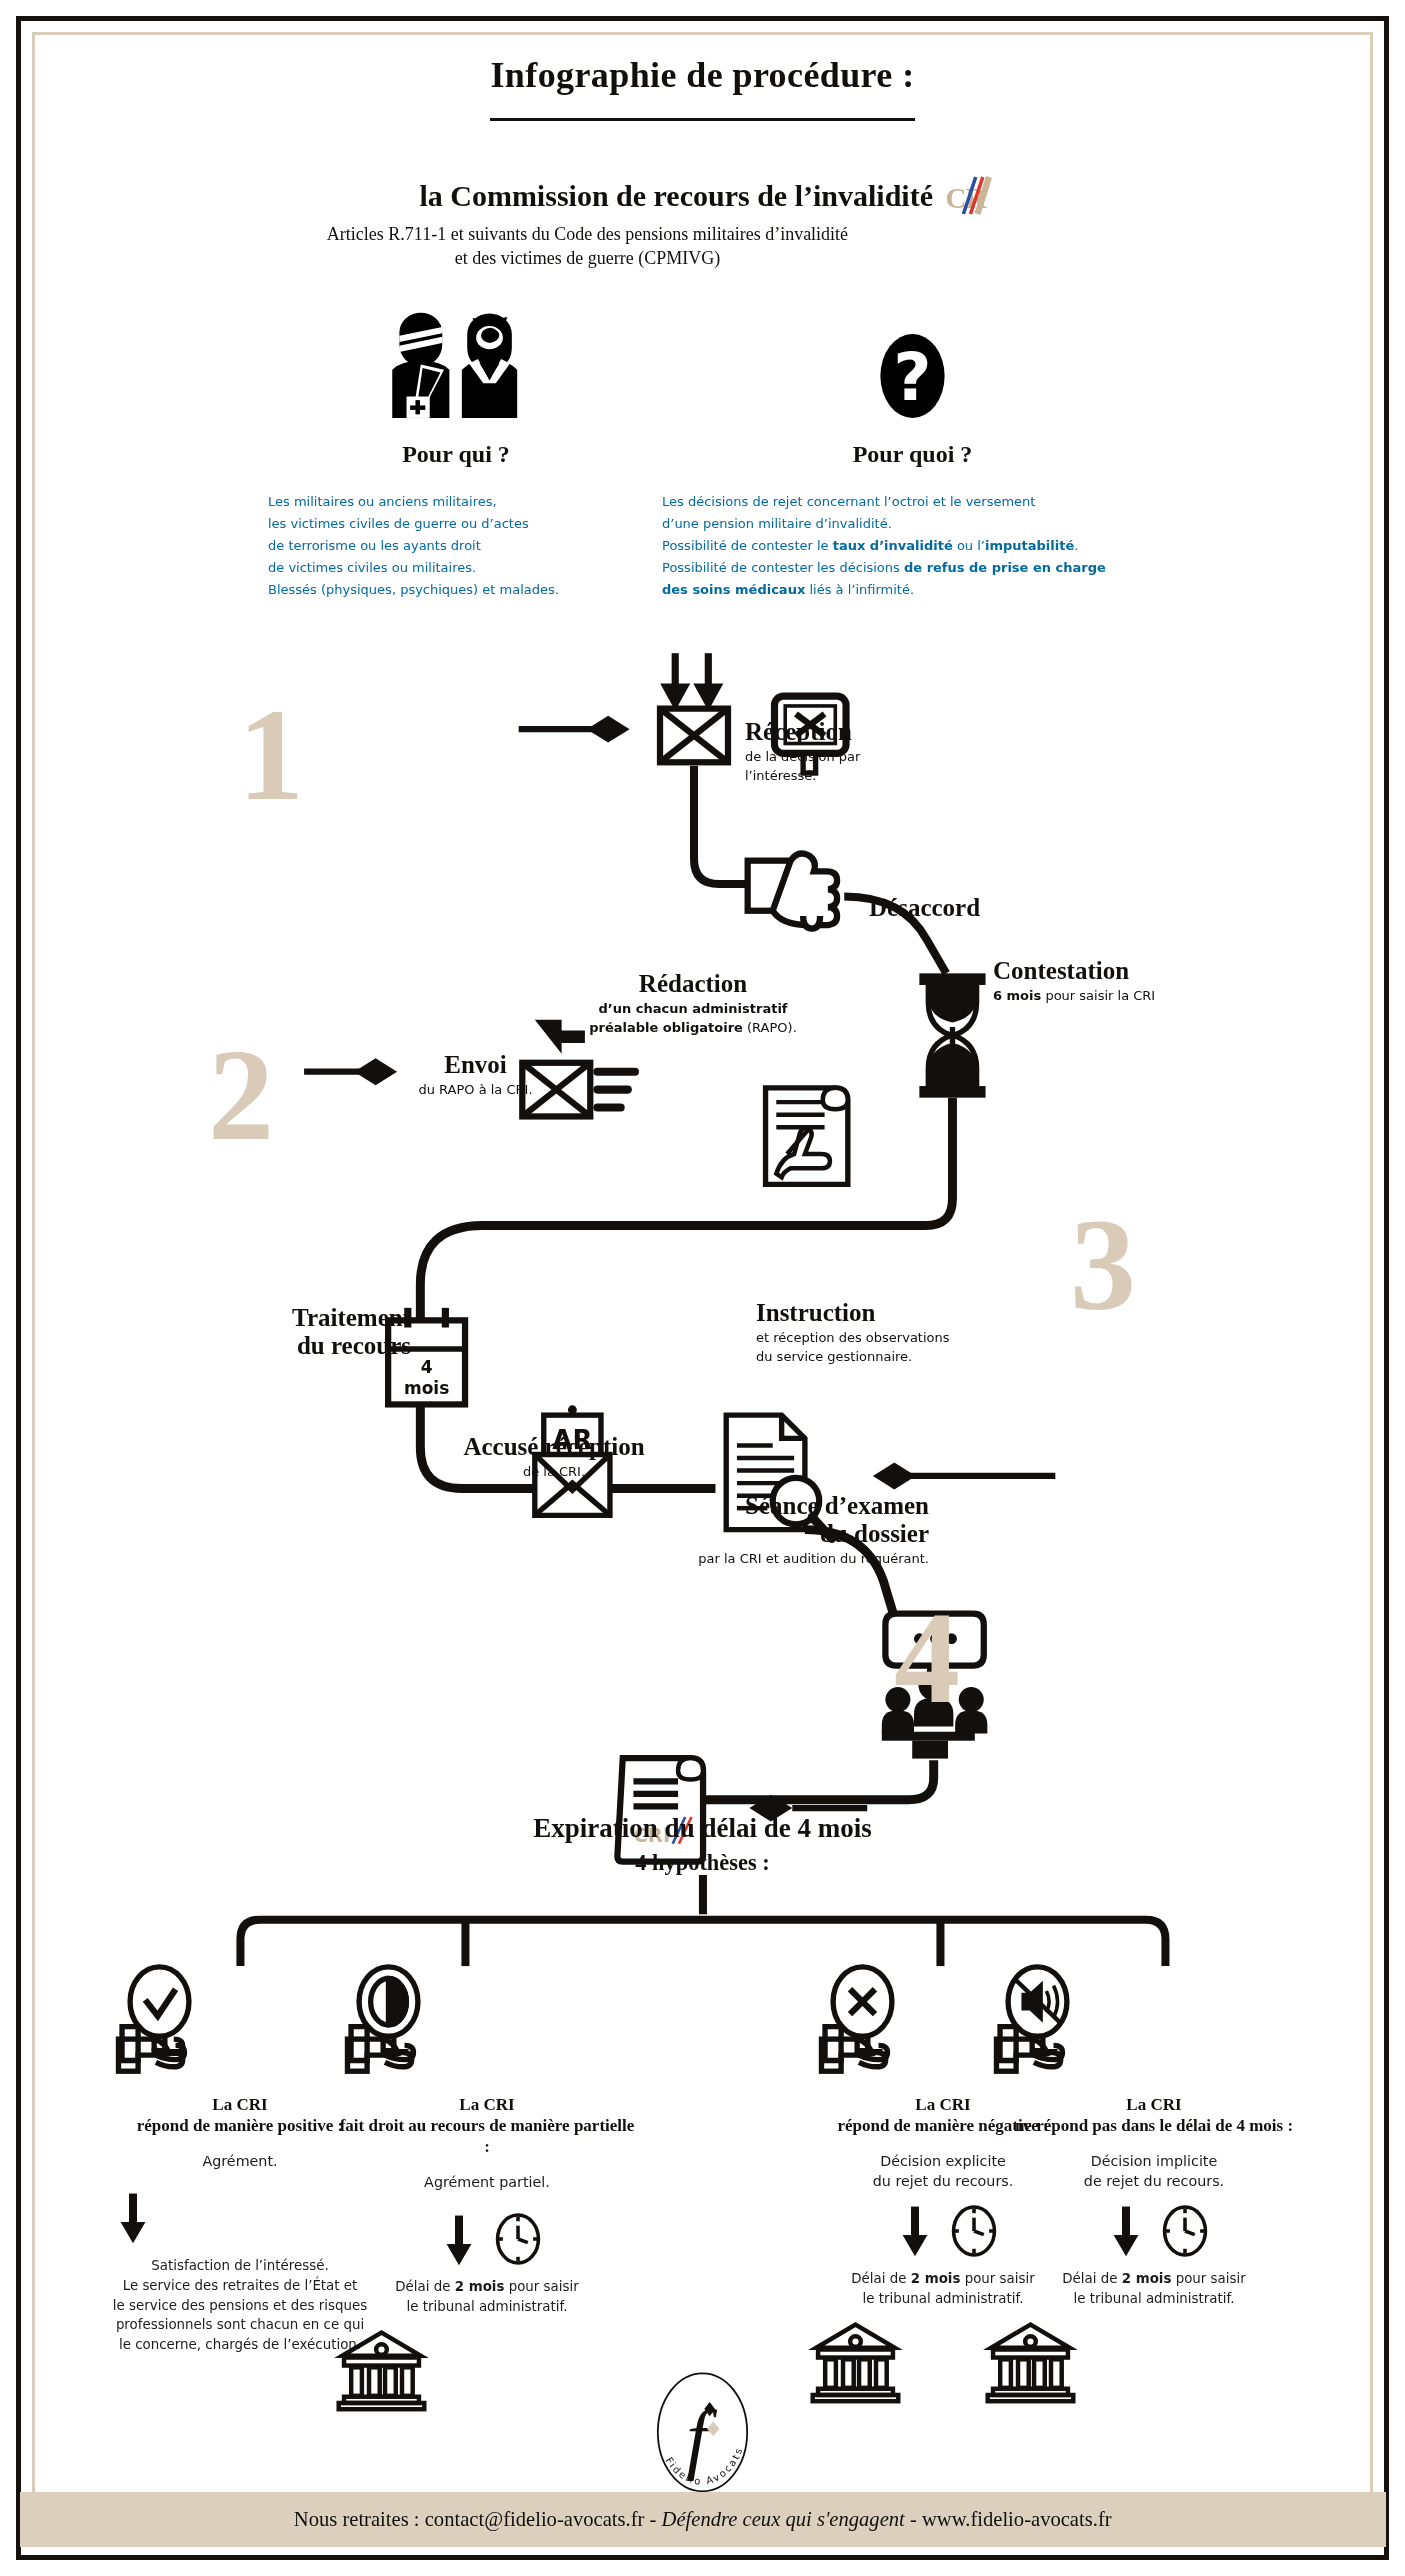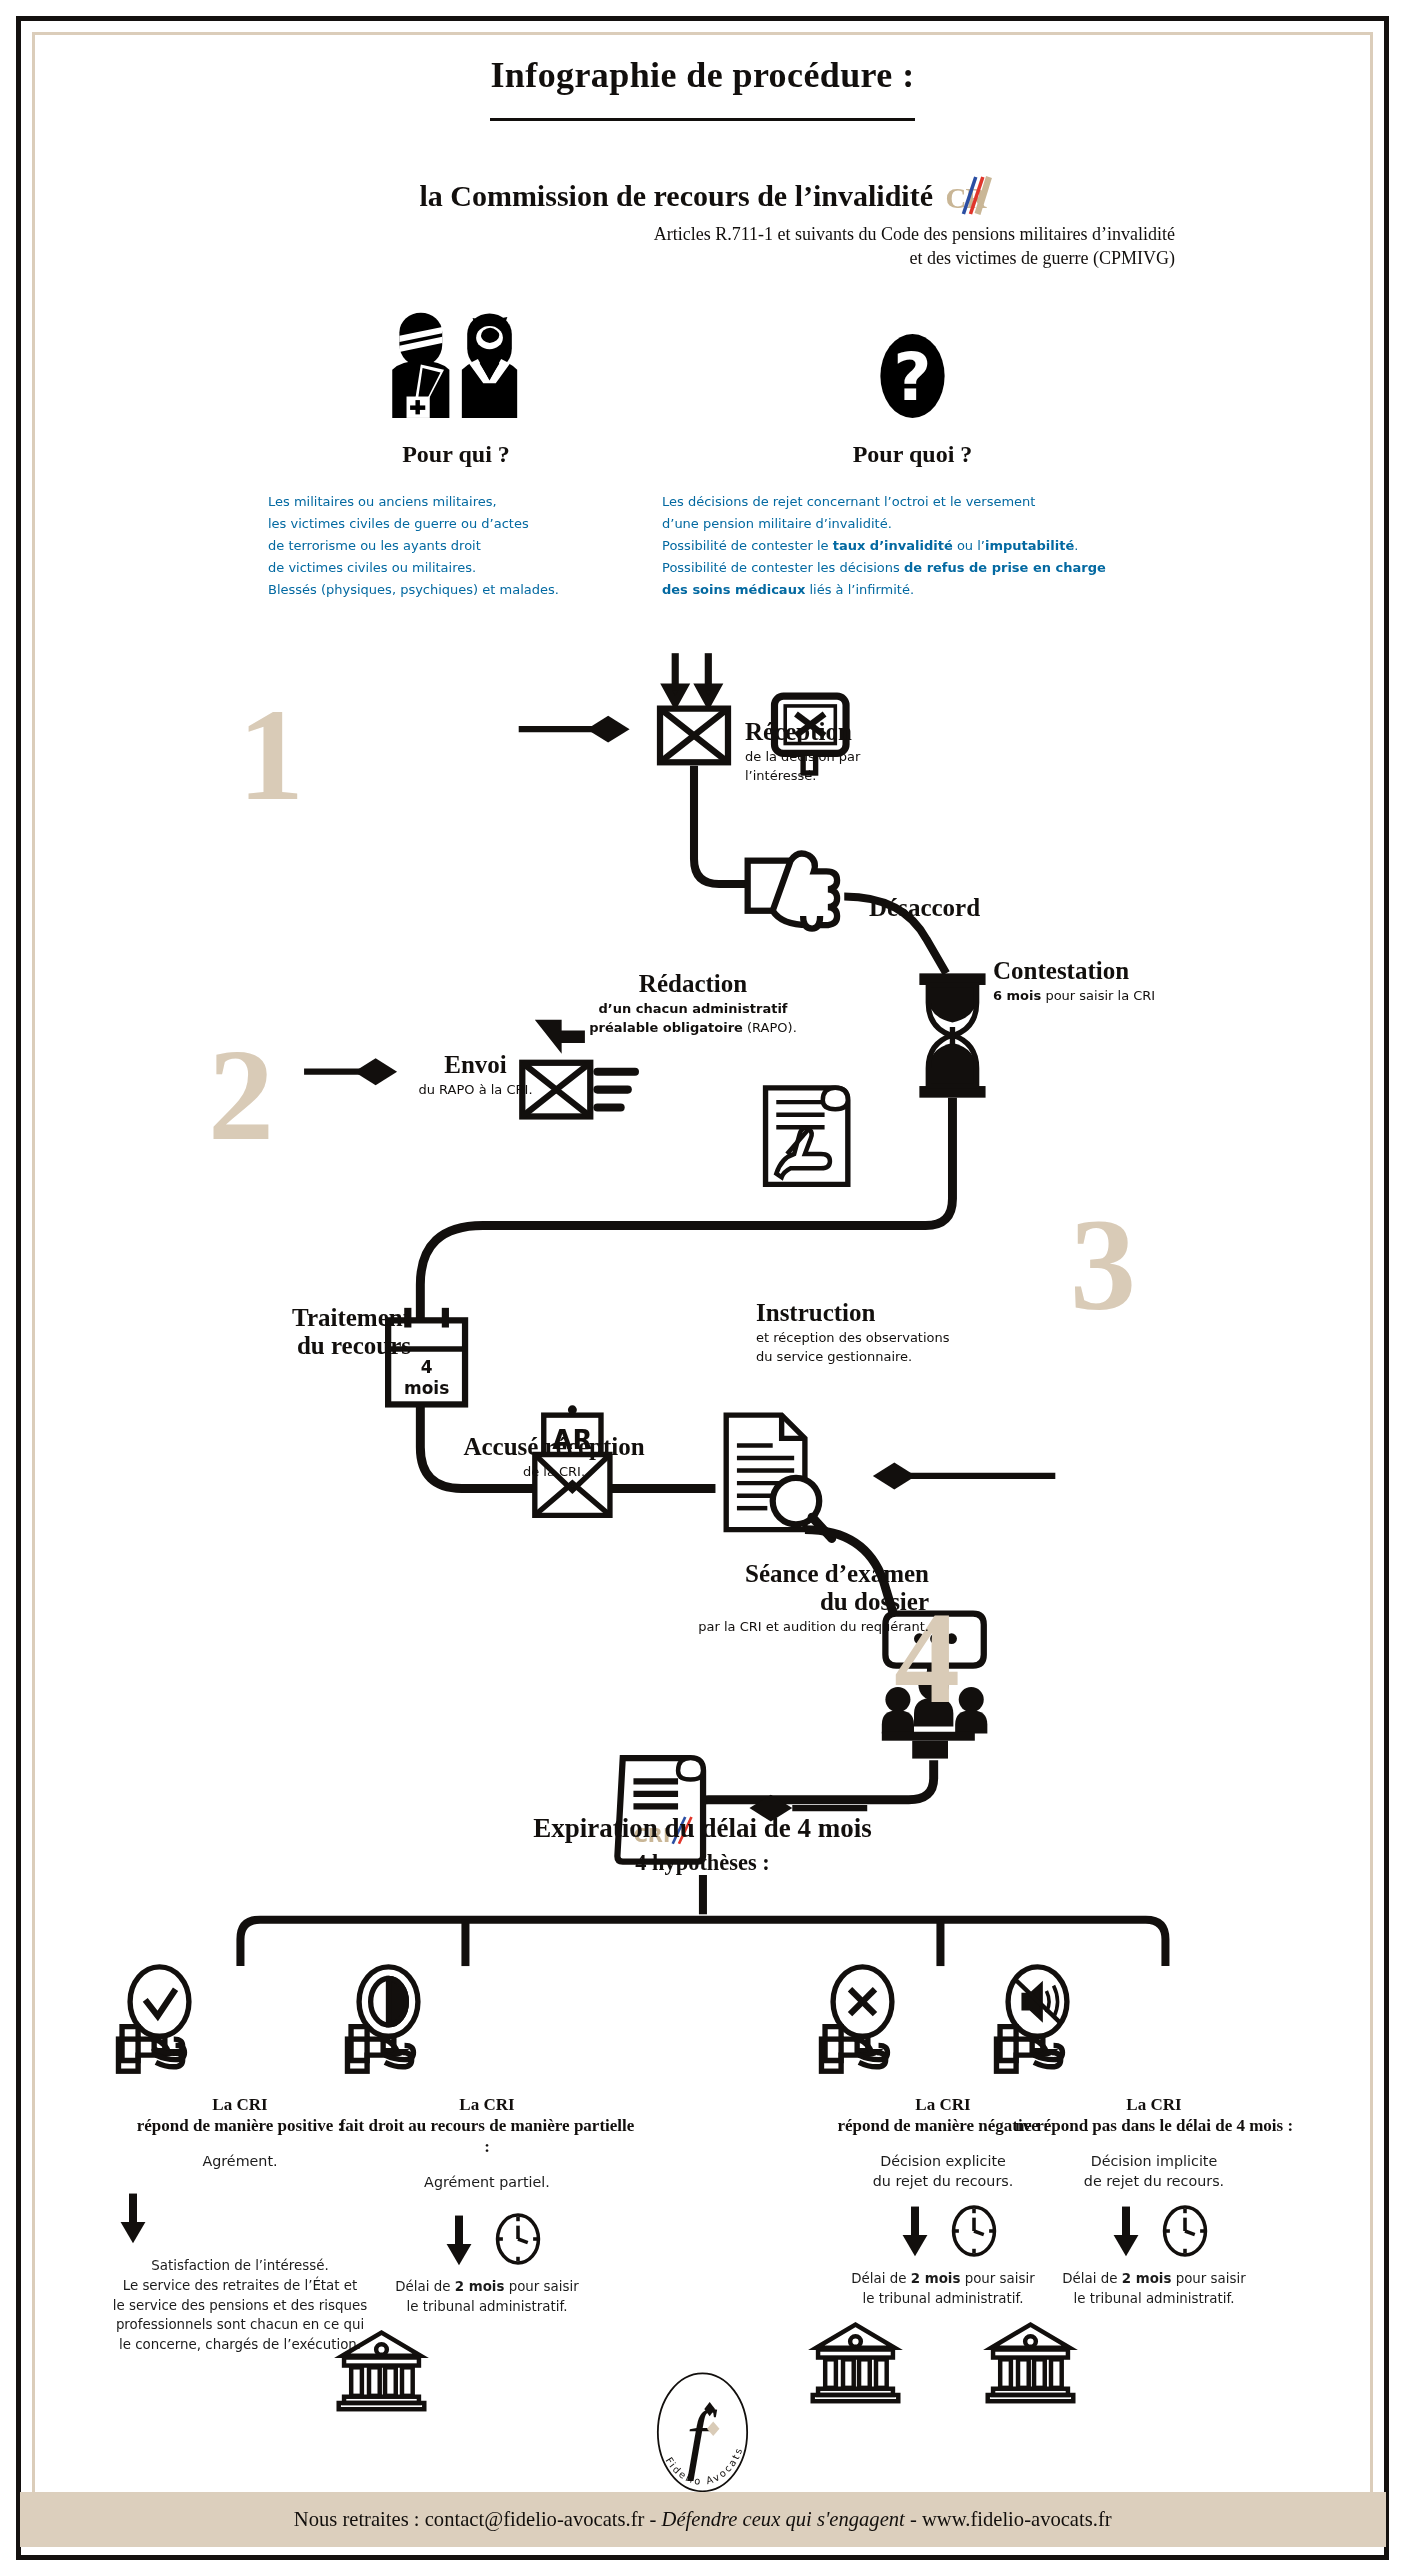--- a/index.html
+++ b/index.html
@@ -17,21 +17,21 @@
   #main-title{position:absolute;left:0;top:54px;width:1405px;text-align:center;
     font-size:36px;font-weight:bold;letter-spacing:0.4px;color:#120f0d;}
   #main-title span{border-bottom:3.6px solid #120f0d;padding-bottom:23px;}
   #subtitle-1{position:absolute;left:0;top:139px;width:1405px;text-align:center;
     font-size:30px;font-weight:bold;color:#120f0d;}
   #subtitle-2-wrap{position:absolute;left:0;top:179px;width:1405px;text-align:center;
     font-size:30px;font-weight:bold;color:#120f0d;white-space:nowrap;}
   .cri-logo{display:inline-block;position:relative;margin-left:12.5px;
     font-size:29px;font-weight:bold;color:#c9b696;vertical-align:-1.8px;letter-spacing:-0.9px;}
   .cri-logo .stripes{position:absolute;right:-3.6px;top:-7.2px;width:30px;height:41px;}
-  #legal-ref{position:absolute;left:0;top:222px;width:1175px;text-align:right;
+  #legal-ref{position:absolute;left:0;top:222px;width:1175px;text-align:center;
     font-size:18px;line-height:1.35;color:#120f0d;}
 
   
   .qblock{position:absolute;}
   #pourqui{left:268px;top:318px;width:376px;}
   #pourquoi{left:662px;top:318px;width:501px;}
   .qicon{height:116px;display:flex;align-items:flex-end;justify-content:center;}
   .qtitle{text-align:center;font-size:24px;font-weight:bold;margin-top:7.2px;color:#120f0d;}
   .qbody{font-family:"DejaVu Sans",sans-serif;font-size:13px;line-height:1.68;color:#0369a1;margin-top:23px;}
   #pourqui .qbody{text-align:justify;}
@@ -353,21 +353,21 @@
     <div class="ttl">Instruction</div>
     <div class="sub">et réception des observations</div>
     <div class="sub" style="margin-top:0">du service gestionnaire.</div>
   </div>
 
   <div class="flabel ctr" style="left:411px;top:1433px;width:286px;">
     <div class="ttl">Accusé réception</div>
     <div class="sub">de la CRI.</div>
   </div>
 
-  <div class="flabel" style="left:589px;top:1560px;width:340px;text-align:right;">
+  <div class="flabel" style="left:589px;top:1492px;width:340px;text-align:right;">
     <div class="ttl">Séance d’examen</div>
     <div class="ttl">du dossier</div>
     <div class="sub">par la CRI et audition du requérant.</div>
   </div>
 
   <div id="expiration">
     <div class="l1">Expiration du délai de 4 mois</div>
     <div class="l3">4 hypothèses :</div>
   </div>
 

